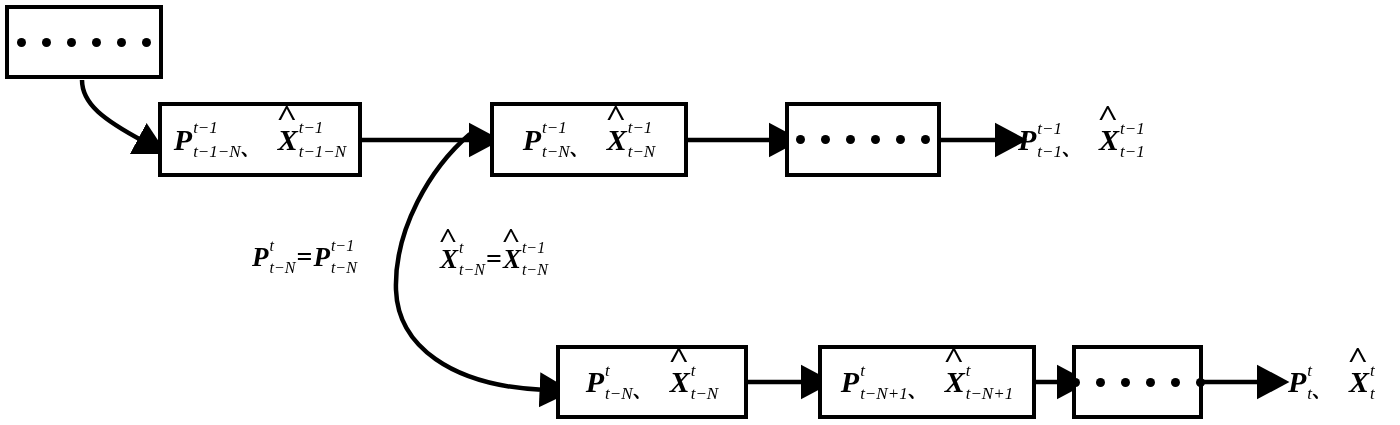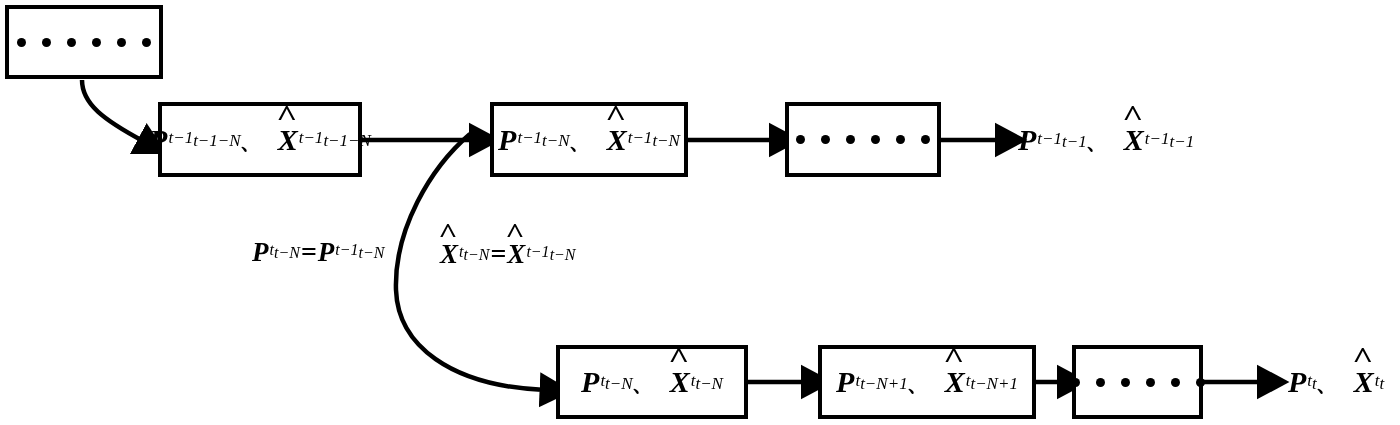--- a/index.html
+++ b/index.html
@@ -67,21 +67,21 @@
     left: 50%;
     top: -21px;
     transform: translateX(-58%) scaleX(1.45) scaleY(1.15);
     font-size: 25px;
     font-weight: bold;
     font-style: normal;
     line-height: 1;
   }
   .scripts {
     display: inline-flex;
-    flex-direction: row;
+    flex-direction: column;
     justify-content: flex-start;
     font-style: italic;
     font-weight: normal;
     font-size: 17px;
     line-height: 1.02;
     margin-left: 1px;
   }
   .sup { display: block; margin-bottom: 3px; }
   .sub { display: block; margin-top: 3px; }
 

